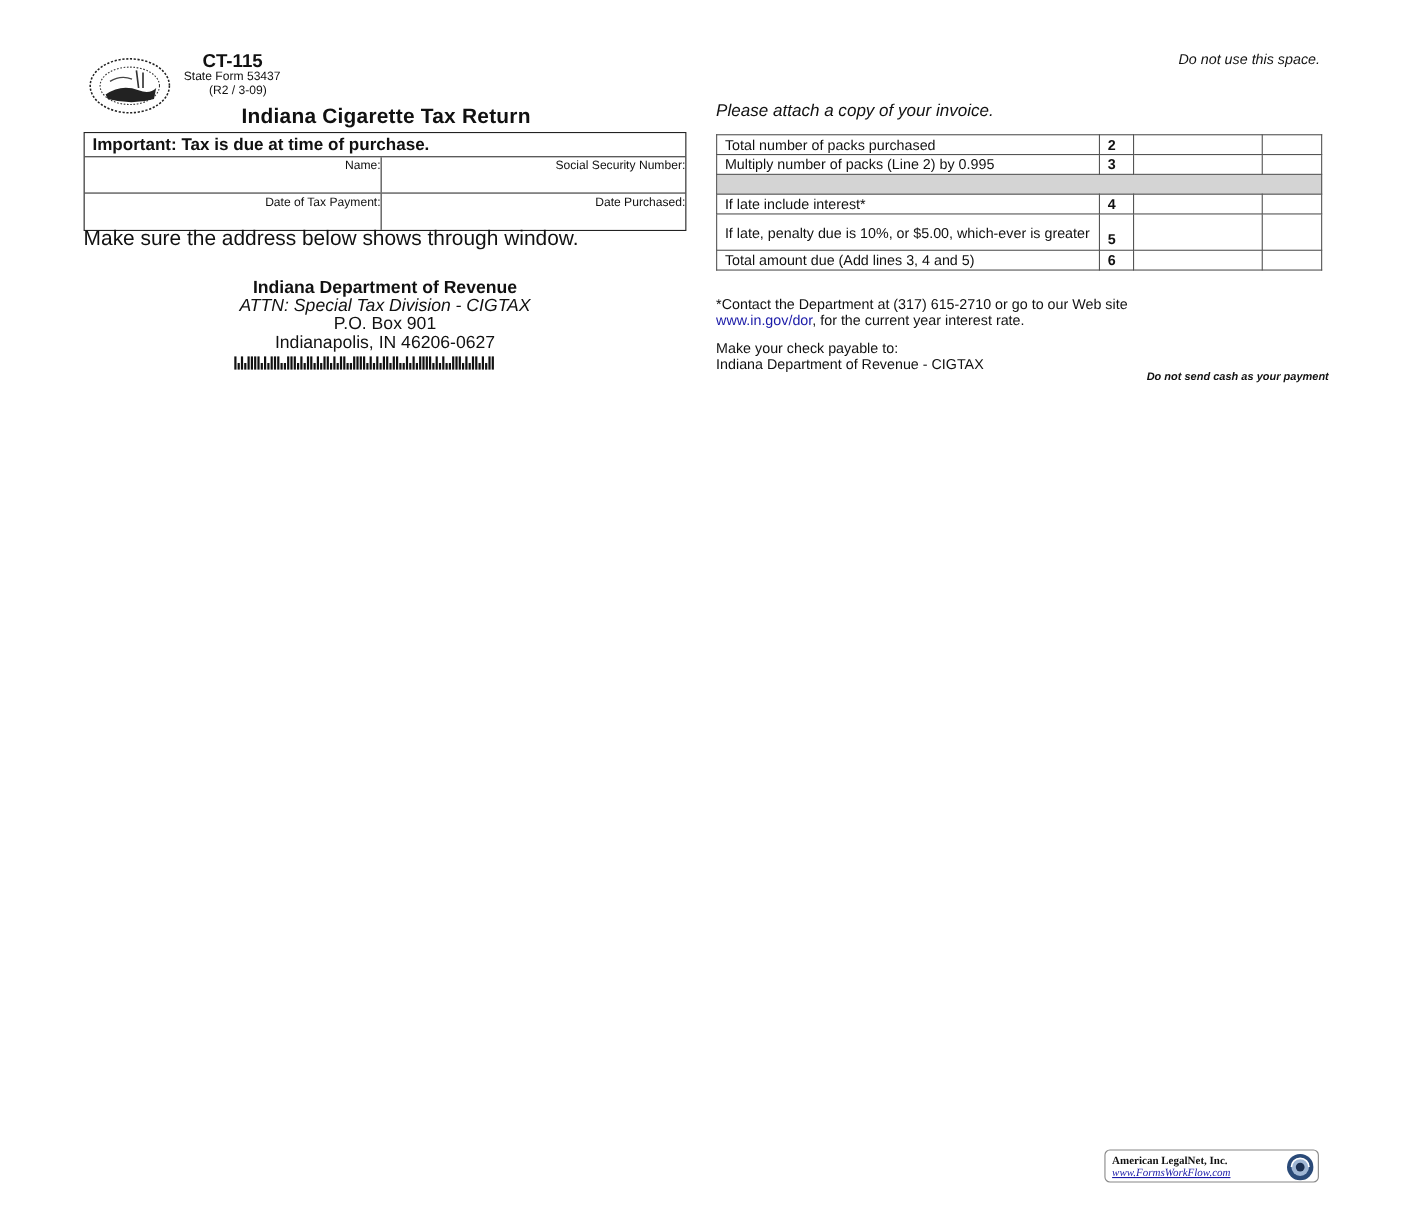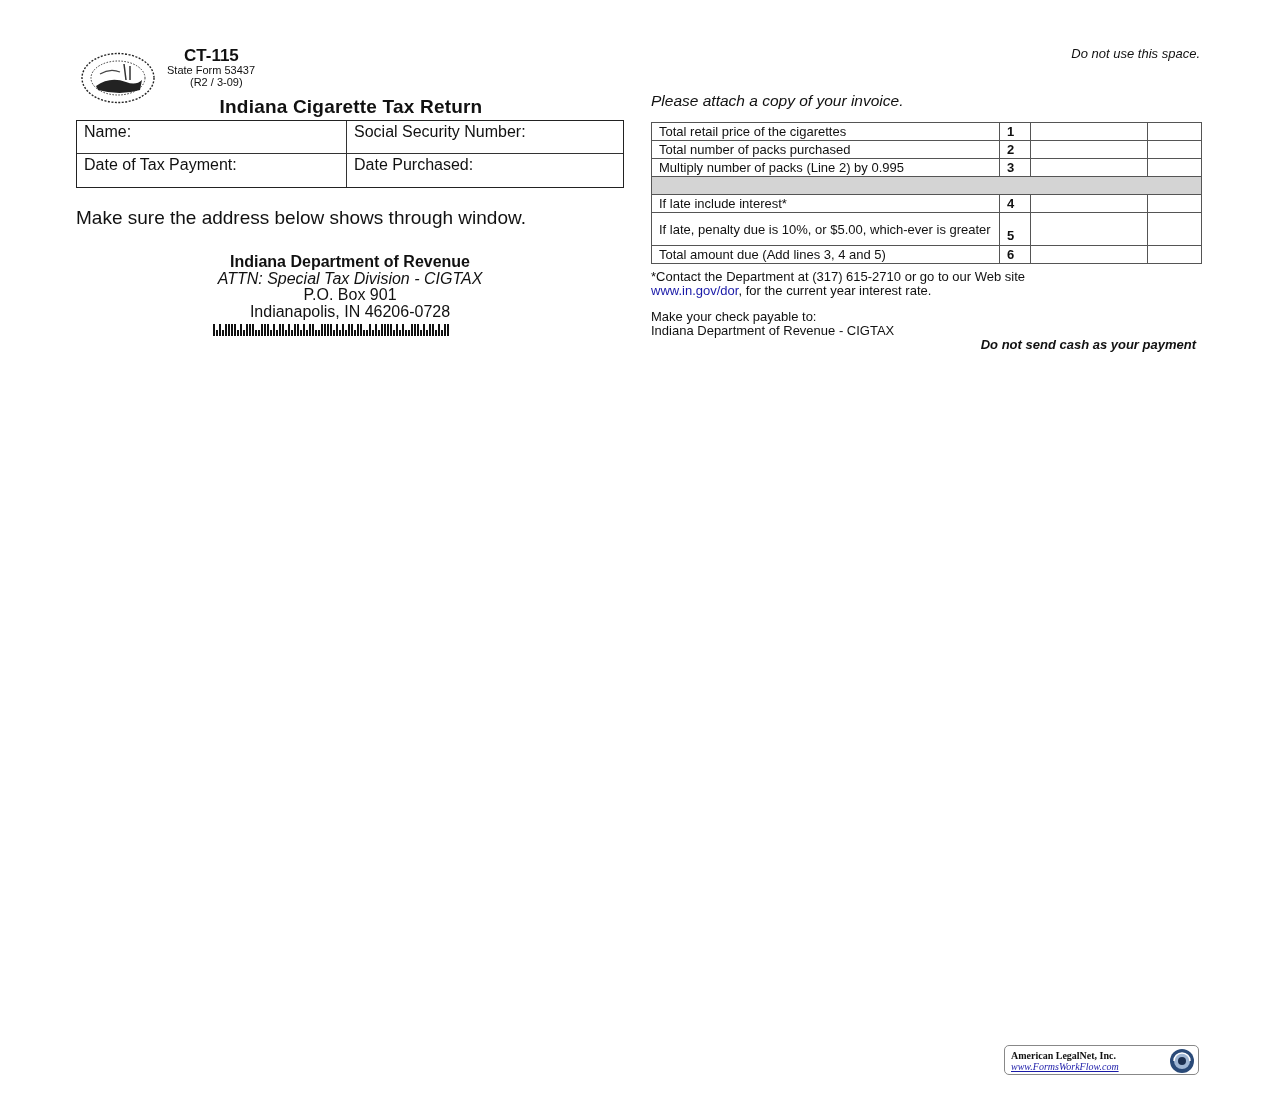--- a/index.html
+++ b/index.html
@@ -11,21 +11,21 @@
 
   .form-id { left: 184px; top: 46px; font-size: 17px; font-weight: bold; }
   .form-state { left: 167px; top: 64px; font-size: 11px; }
   .form-rev { left: 190px; top: 76px; font-size: 11px; }
   .title { left: 76px; width: 550px; top: 96px; text-align: center; font-size: 19px; font-weight: bold; letter-spacing: 0.2px; }
 
   .info-box { left: 76px; top: 120px; width: 548px; border: 1.5px solid #222; box-sizing: border-box; }
   .info-box .imp { height: 21px; border-bottom: 1px solid #333; font-size: 15.5px; font-weight: bold; padding-left: 7px; line-height: 21px; }
   .info-box .row { display: flex; height: 32px; border-bottom: 1px solid #333; }
   .info-box .row:last-child { border-bottom: none; height: 33px; }
-  .info-box .cell { flex: 0 0 auto; font-size: 16px; padding: 2px 0 0 7px; box-sizing: border-box; }
+  .info-box .cell { flex: 0 0 auto; font-size: 11px; padding: 2px 0 0 7px; box-sizing: border-box; text-align: right; }
   .info-box .cell.left { width: 270px; border-right: 1px solid #333; }
   .info-box .cell.right { flex: 1; }
   .addr-note { left: 76px; top: 207px; font-size: 19px; }
 
   .address { left: 140px; width: 420px; top: 254px; text-align: center; font-size: 16px; line-height: 16.5px; }
   .address .dept { font-weight: bold; }
   .address .attn { font-style: italic; }
   .barcode { left: 213px; top: 324px; width: 272px; height: 12px; display: flex; align-items: flex-end; gap: 1px; }
   .barcode span { display: block; width: 2px; background: #111; }
 
@@ -38,21 +38,21 @@
   .calc td.num { width: 31px; font-weight: bold; padding-left: 7px; }
   .calc td.val { width: 117px; }
   .calc td.cents { width: 54px; }
   .calc tr.grey td { background: #d4d4d4; height: 18px; }
   .calc tr.tall td { height: 33px; }
   .calc tr.tall td.num { vertical-align: bottom; padding-bottom: 2px; }
 
   .footnote { left: 651px; top: 270px; font-size: 13px; line-height: 14px; width: 560px; }
   .footnote .link { color: #1a1aa8; }
   .payable { left: 651px; top: 310px; font-size: 13px; line-height: 14px; }
-  .nocash { right: 79px; top: 337px; font-size: 13px; font-weight: bold; font-style: italic; }
+  .nocash { right: 67px; top: 337px; font-size: 10px; font-weight: bold; font-style: italic; }
 
   .legalnet { left: 1004px; top: 1045px; width: 195px; height: 30px; border: 1px solid #888; border-radius: 5px; box-sizing: border-box; }
   .legalnet .name { position: absolute; left: 6px; top: 4px; font-family: "Liberation Serif", serif; font-size: 10px; font-weight: bold; }
   .legalnet .url { position: absolute; left: 6px; top: 15px; font-family: "Liberation Serif", serif; font-size: 10px; color: #1a1aa8; text-decoration: underline; font-style: italic; }
   .legalnet .globe { position: absolute; right: 3px; top: 2px; width: 26px; height: 26px; }
 </style>
 </head>
 <body>
 
 <div class="abs seal">
@@ -63,36 +63,37 @@
     <path d="M44 12 L46 28 M50 14 L50 28" stroke="#333" stroke-width="1.5"></path>
     <path d="M20 22 Q30 16 40 20" fill="none" stroke="#444" stroke-width="1.2"></path>
   </svg>
 </div>
 <div class="abs form-id">CT-115</div>
 <div class="abs form-state">State Form 53437</div>
 <div class="abs form-rev">(R2 / 3-09)</div>
 <div class="abs title">Indiana Cigarette Tax Return</div>
 
 <div class="abs info-box">
+  <div class="imp">Important: Tax is due at time of purchase.</div>
   <div class="row">
     <div class="cell left"><span>Name:</span></div>
     <div class="cell right"><span>Social Security Number:</span></div>
   </div>
   <div class="row">
     <div class="cell left"><span>Date of Tax Payment:</span></div>
     <div class="cell right"><span>Date Purchased:</span></div>
   </div>
 </div>
 <div class="abs addr-note">Make sure the address below shows through window.</div>
 
 <div class="abs address">
   <div class="dept">Indiana Department of Revenue</div>
   <div class="attn">ATTN: Special Tax Division - CIGTAX</div>
   <div>P.O. Box 901</div>
-  <div>Indianapolis, IN 46206-0728</div>
+  <div>Indianapolis, IN 46206-0627</div>
 </div>
 <div class="abs barcode" id="barcode">
     <span style="height: 12px;"></span>
     <span style="height: 6px;"></span>
     <span style="height: 12px;"></span>
     <span style="height: 6px;"></span>
     <span style="height: 12px;"></span>
     <span style="height: 12px;"></span>
     <span style="height: 12px;"></span>
     <span style="height: 12px;"></span>
@@ -167,26 +168,20 @@
     <span style="height: 6px;"></span>
     <span style="height: 12px;"></span>
     <span style="height: 12px;"></span>
   </div>
 
 <div class="abs no-use">Do not use this space.</div>
 <div class="abs attach">Please attach a copy of your invoice.</div>
 
 <table class="abs calc">
   <tbody>
-      <tr>
-    <td class="lbl">Total retail price of the cigarettes</td>
-    <td class="num">1</td>
-    <td class="val"></td>
-    <td class="cents"></td>
-  </tr>
   <tr>
     <td class="lbl">Total number of packs purchased</td>
     <td class="num">2</td>
     <td class="val"></td>
     <td class="cents"></td>
   </tr>
   <tr>
     <td class="lbl">Multiply number of packs (Line 2) by 0.995</td>
     <td class="num">3</td>
     <td class="val"></td>

